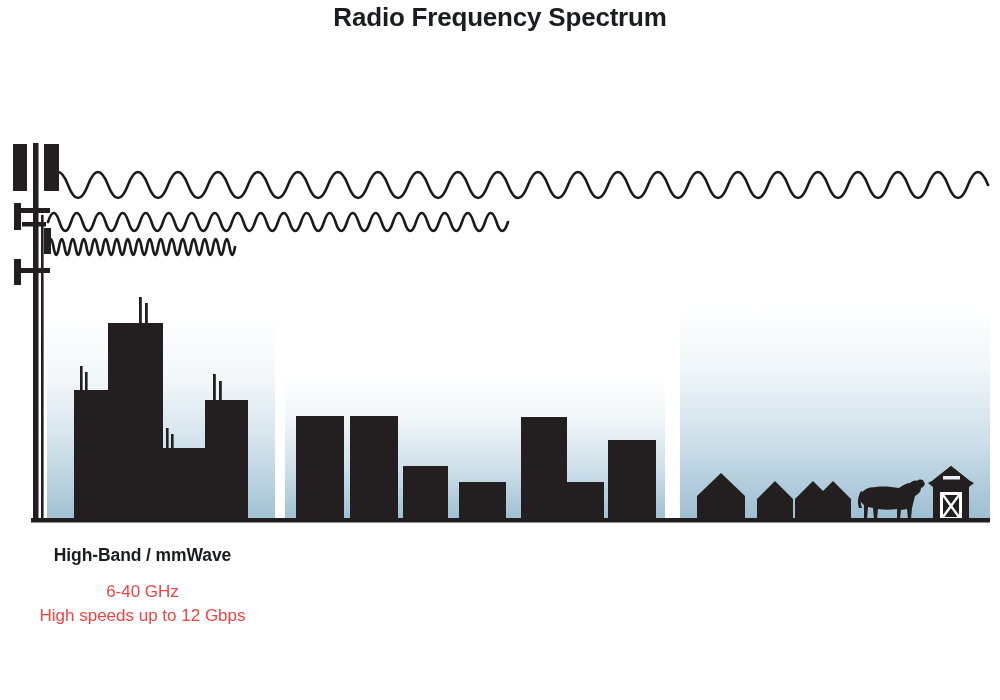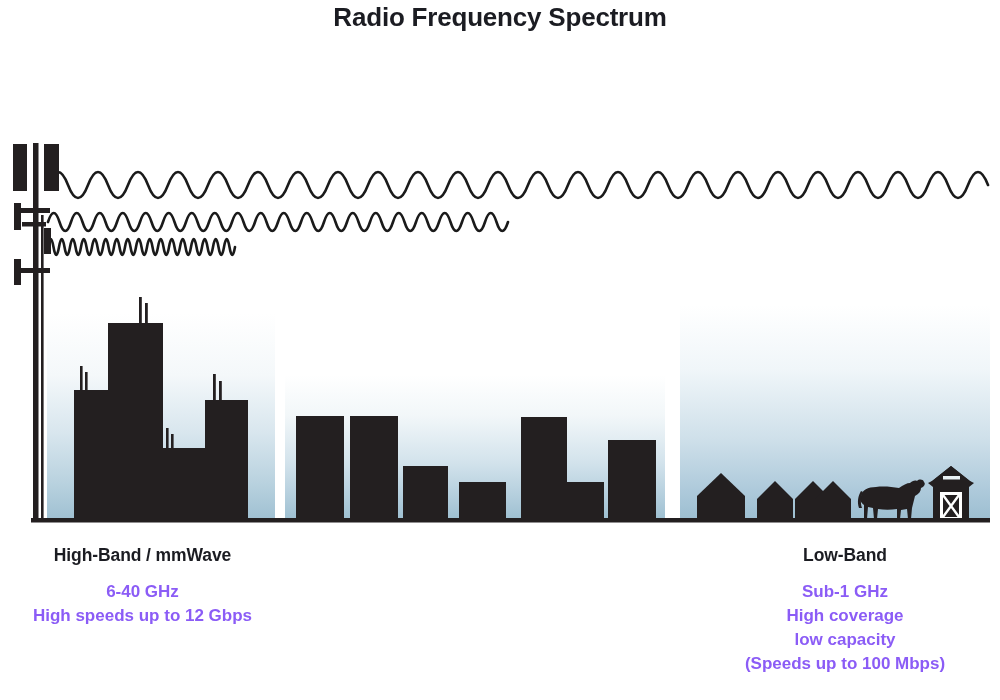--- a/index.html
+++ b/index.html
@@ -45,22 +45,22 @@
   .band-title {
     font-size: 17.5px;
     font-weight: bold;
     color: #1b1c22;
     letter-spacing: -0.1px;
     margin-bottom: 14px;
     white-space: nowrap;
   }
   .band-line {
     font-size: 17px;
-    font-weight: bold;
-    color: #8b5cf6;
+    font-weight: normal;
+    color: #ef4444;
     line-height: 1.42;
     white-space: nowrap;
   }
 
   #col-high { left: 0px;   width: 285px; }
   #col-mid  { left: 350px; width: 280px; }
   #col-low  { left: 690px; width: 310px; }
 
   svg { display: block; }
 </style>
@@ -225,21 +225,14 @@
 
   </svg>
 
   <div class="band-col" id="col-high">
     <div class="band-title">High-Band / mmWave</div>
     <div class="band-line">6-40 GHz</div>
     <div class="band-line">High speeds up to 12 Gbps</div>
   </div>
 
 
-  <div class="band-col" id="col-low">
-    <div class="band-title">Low-Band</div>
-    <div class="band-line">Sub-1 GHz</div>
-    <div class="band-line">High coverage</div>
-    <div class="band-line">low capacity</div>
-    <div class="band-line">(Speeds up to 100 Mbps)</div>
-  </div>
 
 </div>
 
 </body></html>

